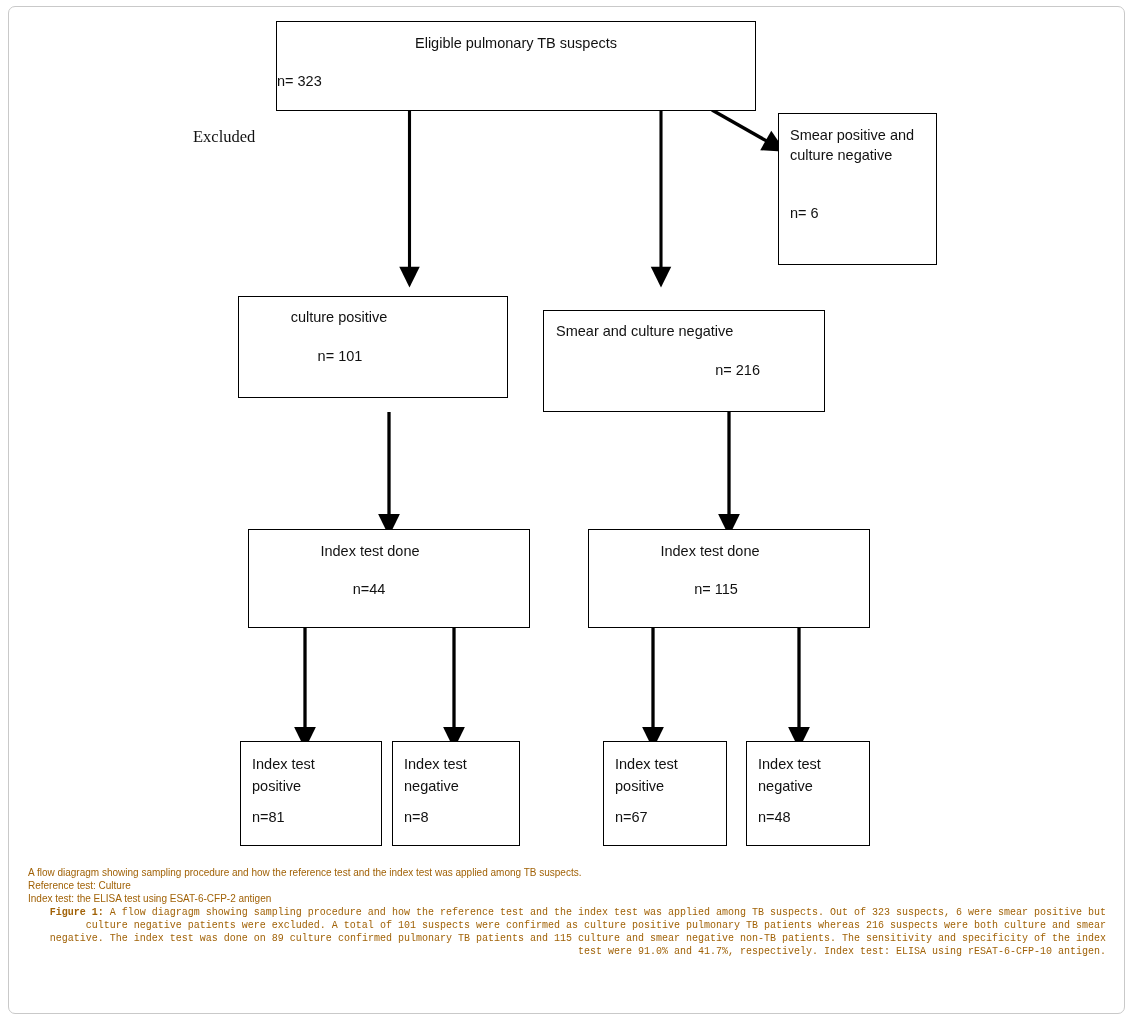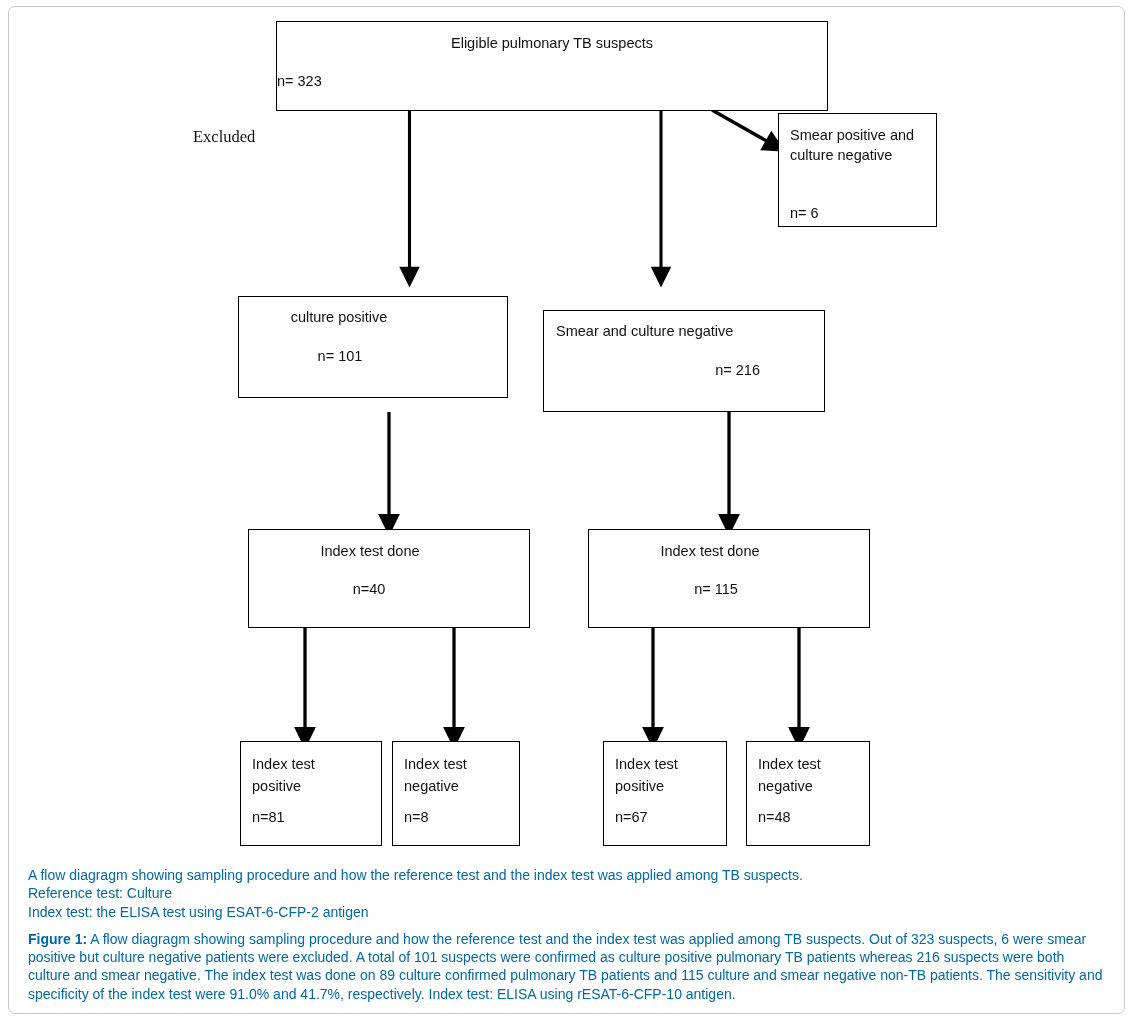--- a/index.html
+++ b/index.html
@@ -62,22 +62,22 @@
     font-size: 14.5px;
     line-height: 1.0;
     color: #111111;
   }
   .node .line {
     position: absolute;
     white-space: nowrap;
   }
 
   
-  #node-eligible   { left: 276px; top: 21px;  width: 552px; height: 90px; }
-  #node-smear-pos  { left: 778px; top: 113px; width: 159px; height: 114px; }
+  #node-eligible   { left: 276px; top: 21px;  width: 480px; height: 90px; }
+  #node-smear-pos  { left: 778px; top: 113px; width: 159px; height: 152px; }
   #node-culture-pos{ left: 238px; top: 296px; width: 270px; height: 102px; }
   #node-smear-neg  { left: 543px; top: 310px; width: 282px; height: 102px; }
   #node-idx-done-l { left: 248px; top: 529px; width: 282px; height: 99px; }
   #node-idx-done-r { left: 588px; top: 529px; width: 282px; height: 99px; }
   #node-idx-pos-l  { left: 240px; top: 741px; width: 142px; height: 105px; }
   #node-idx-neg-l  { left: 392px; top: 741px; width: 128px; height: 105px; }
   #node-idx-pos-r  { left: 603px; top: 741px; width: 124px; height: 105px; }
   #node-idx-neg-r  { left: 746px; top: 741px; width: 124px; height: 105px; }
 
   
@@ -121,26 +121,26 @@
     color: #111111;
     white-space: nowrap;
   }
 
   
   #caption {
     position: absolute;
     left: 28px;
     top: 866px;
     width: 1078px;
-    font-size: 14px;
+    font-size: 10px;
     line-height: 1.305;
-    color: #0369a1;
+    color: #a16207;
   }
   #caption .plain { display: block; }
-  #caption-figure { margin-top: 9px; text-align: left; }
+  #caption-figure { margin-top: 1px; text-align: right; font-family: Liberation Mono, monospace; }
   #caption-figure .fig-label { font-weight: bold; }
 </style>
 </head>
 <body>
 
 <div id="page">
 
   <div id="page-frame"></div>
 
   <div id="diagram">
@@ -189,21 +189,21 @@
       <span class="line count">n= 101</span>
     </div>
 
     <div class="node" id="node-smear-neg">
       <span class="line title">Smear and culture negative</span>
       <span class="line count">n= 216</span>
     </div>
 
     <div class="node" id="node-idx-done-l">
       <span class="line title">Index test done</span>
-      <span class="line count">n=40</span>
+      <span class="line count">n=44</span>
     </div>
 
     <div class="node" id="node-idx-done-r">
       <span class="line title">Index test done</span>
       <span class="line count">n= 115</span>
     </div>
 
     <div class="node leaf" id="node-idx-pos-l">
       <span class="line title">Index test positive</span>
       <span class="line count">n=81</span>

